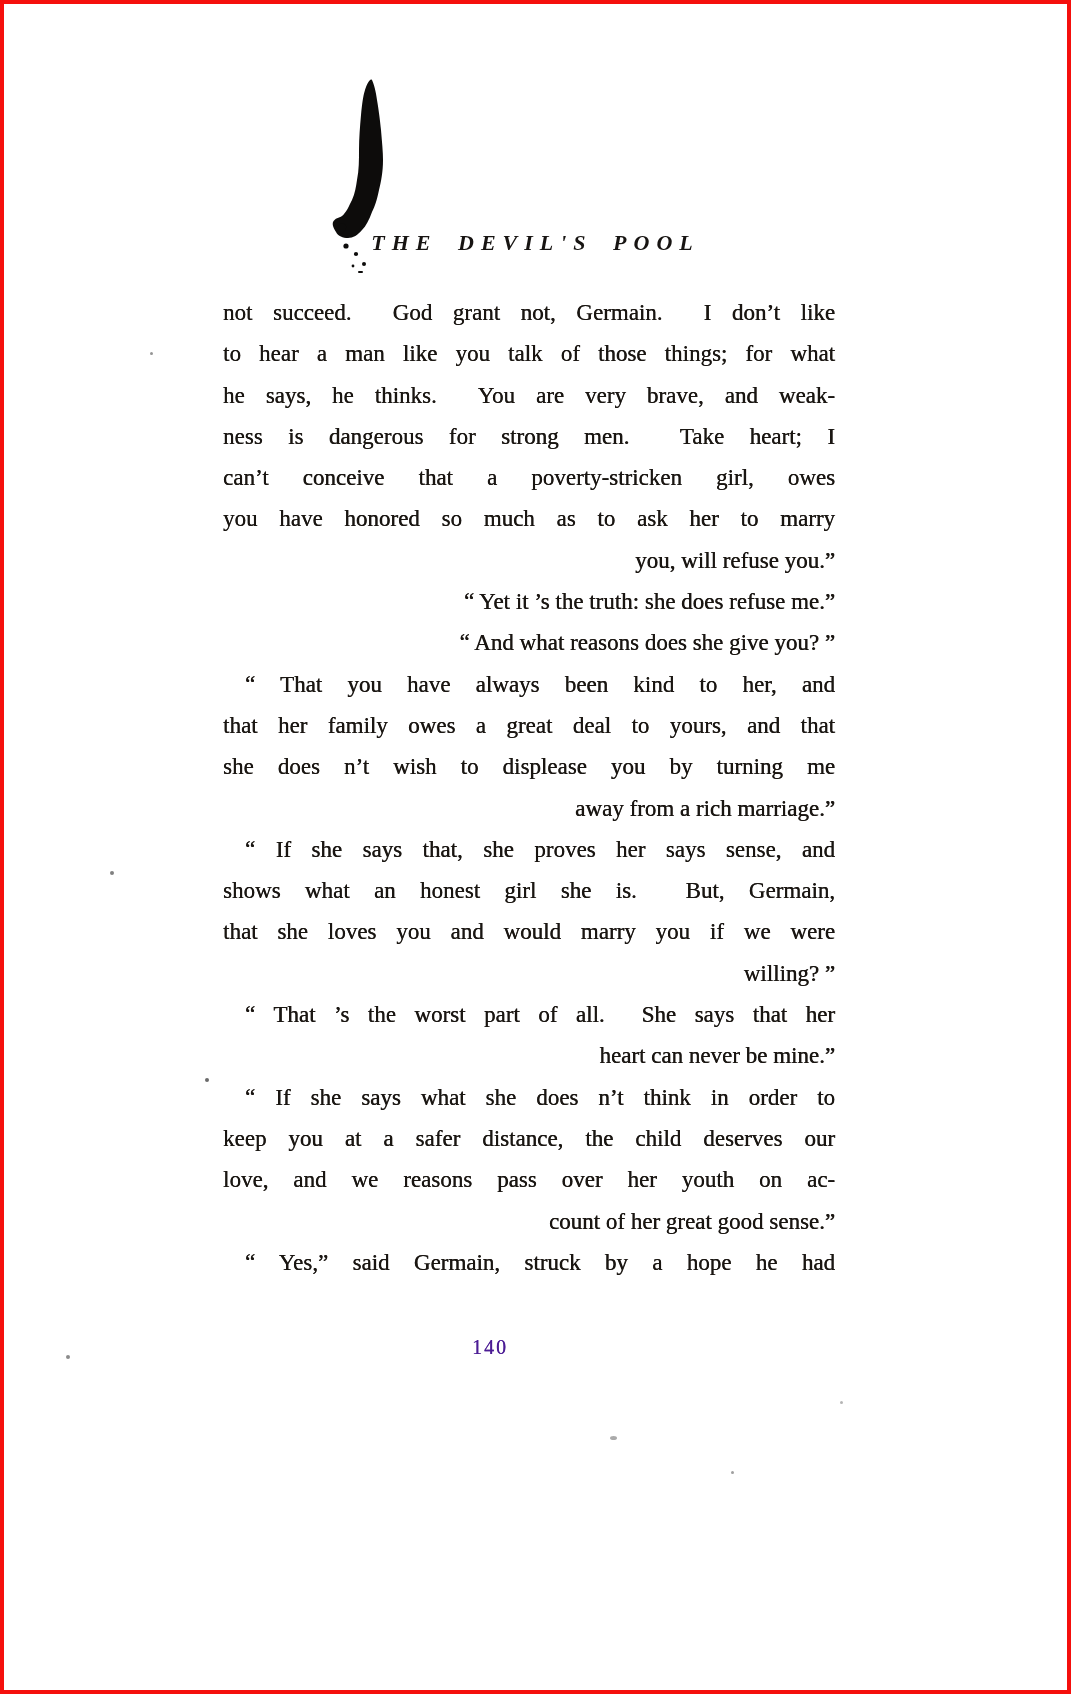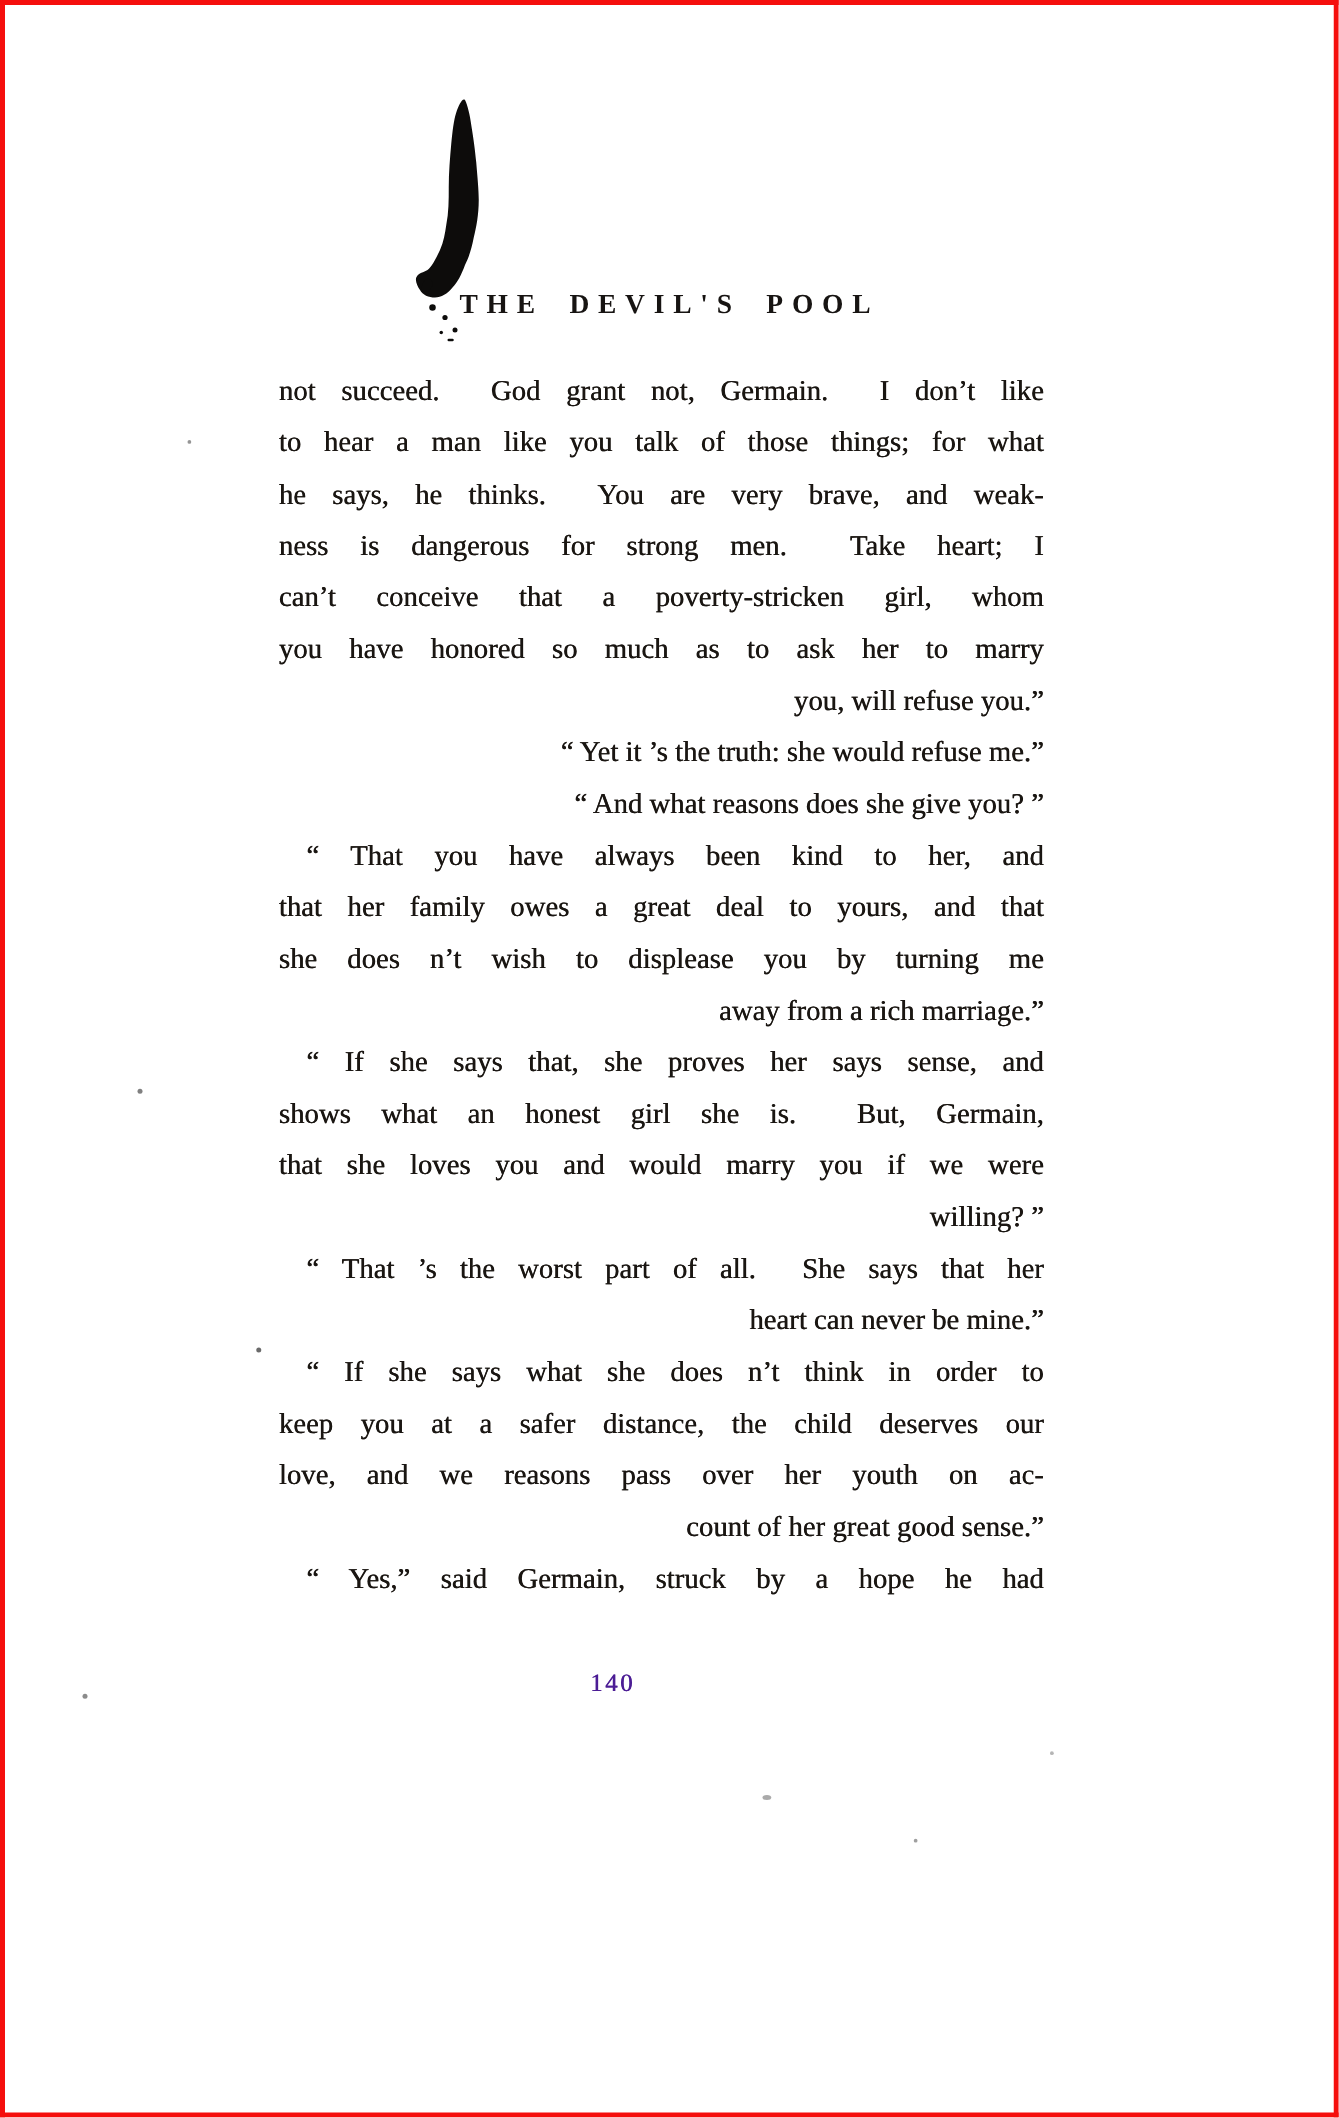--- a/index.html
+++ b/index.html
@@ -16,21 +16,21 @@
   .edge.right{left:1067px;top:0;width:4px;height:1694px;}
 
   
   .blot{position:absolute;left:326px;top:74px;width:70px;height:200px;}
 
   
   .header{
     position:absolute;top:231px;left:0;width:1071px;
     text-align:center;color:#171412;
     font-weight:bold;font-size:22px;line-height:24px;
-    letter-spacing:7px;word-spacing:8px;
+    letter-spacing:7px;word-spacing:8px;font-style:italic;
   }
 
   
   .text-block{
     position:absolute;left:223px;top:292px;width:612px;
     color:#1a1612;font-size:23px;
   }
   .line{
     height:41.3px;line-height:41.3px;white-space:nowrap;
     text-shadow:0.35px 0 0 currentColor;
@@ -85,24 +85,24 @@
 </svg>
 
 <div class="header">THE DEVIL'S POOL</div>
 
 <div class="text-block">
 
 <div class="line j">not succeed.&nbsp; God grant not, Germain.&nbsp; I don’t like</div>
     <div class="line j">to hear a man like you talk of those things; for what</div>
     <div class="line j">he says, he thinks.&nbsp; You are very brave, and weak-</div>
     <div class="line j">ness is dangerous for strong men.&nbsp; Take heart; I</div>
-    <div class="line j">can’t conceive that a poverty-stricken girl, whom</div>
+    <div class="line j">can’t conceive that a poverty-stricken girl, owes</div>
     <div class="line j">you have honored so much as to ask her to marry</div>
     <div class="line">you, will refuse you.”</div>
-    <div class="line in">“ Yet it ’s the truth: she would refuse me.”</div>
+    <div class="line in">“ Yet it ’s the truth: she does refuse me.”</div>
     <div class="line in">“ And what reasons does she give you? ”</div>
     <div class="line j in">“ That you have always been kind to her, and</div>
     <div class="line j">that her family owes a great deal to yours, and that</div>
     <div class="line j">she does n’t wish to displease you by turning me</div>
     <div class="line">away from a rich marriage.”</div>
     <div class="line j in">“ If she says that, she proves her says sense, and</div>
     <div class="line j">shows what an honest girl she is.&nbsp; But, Germain,</div>
     <div class="line j">that she loves you and would marry you if we were</div>
     <div class="line">willing? ”</div>
     <div class="line j in">“ That ’s the worst part of all.&nbsp; She says that her</div>

